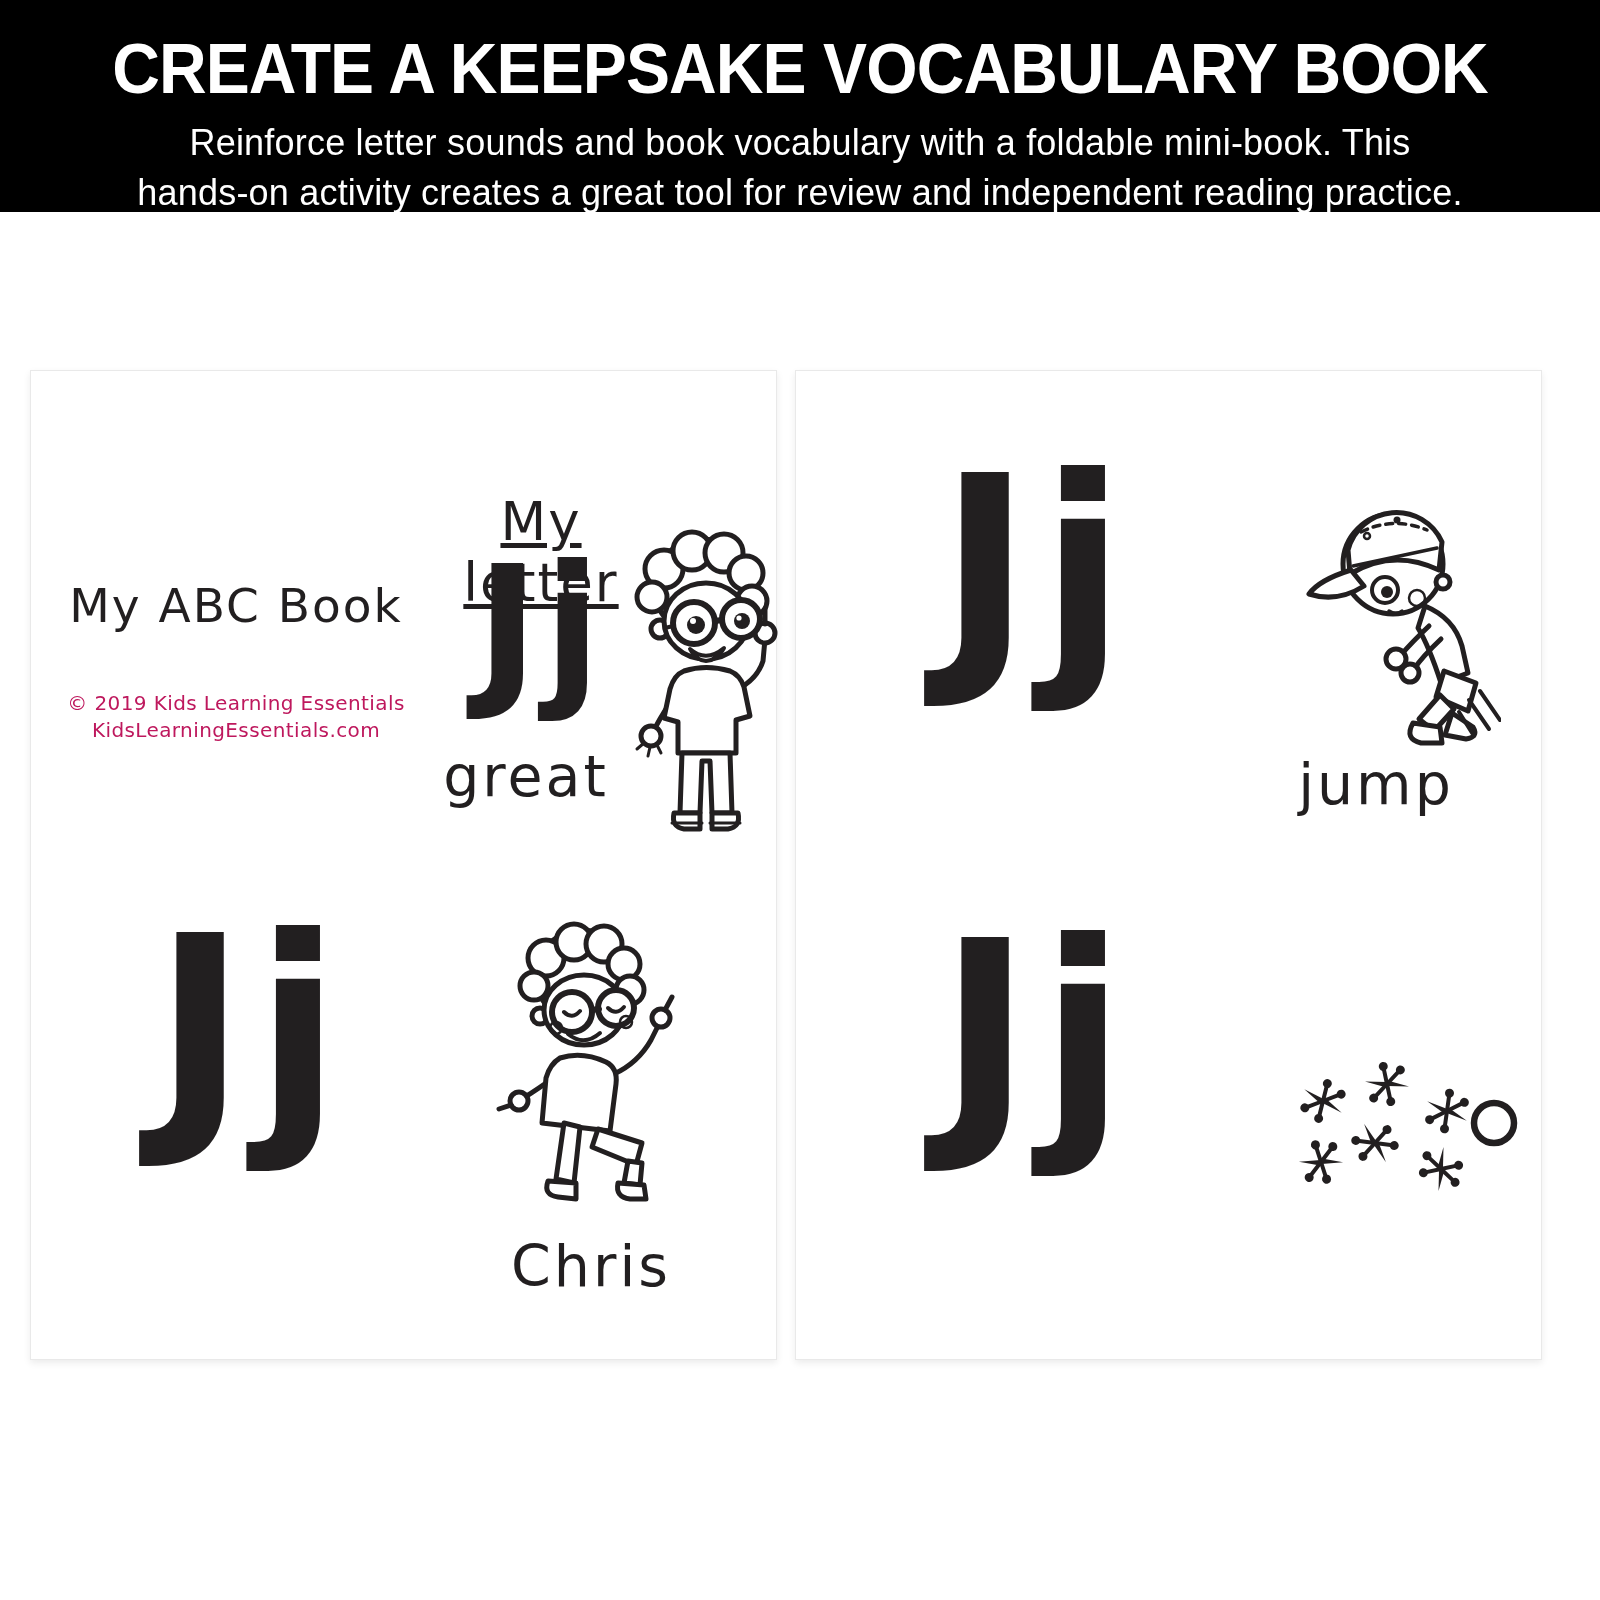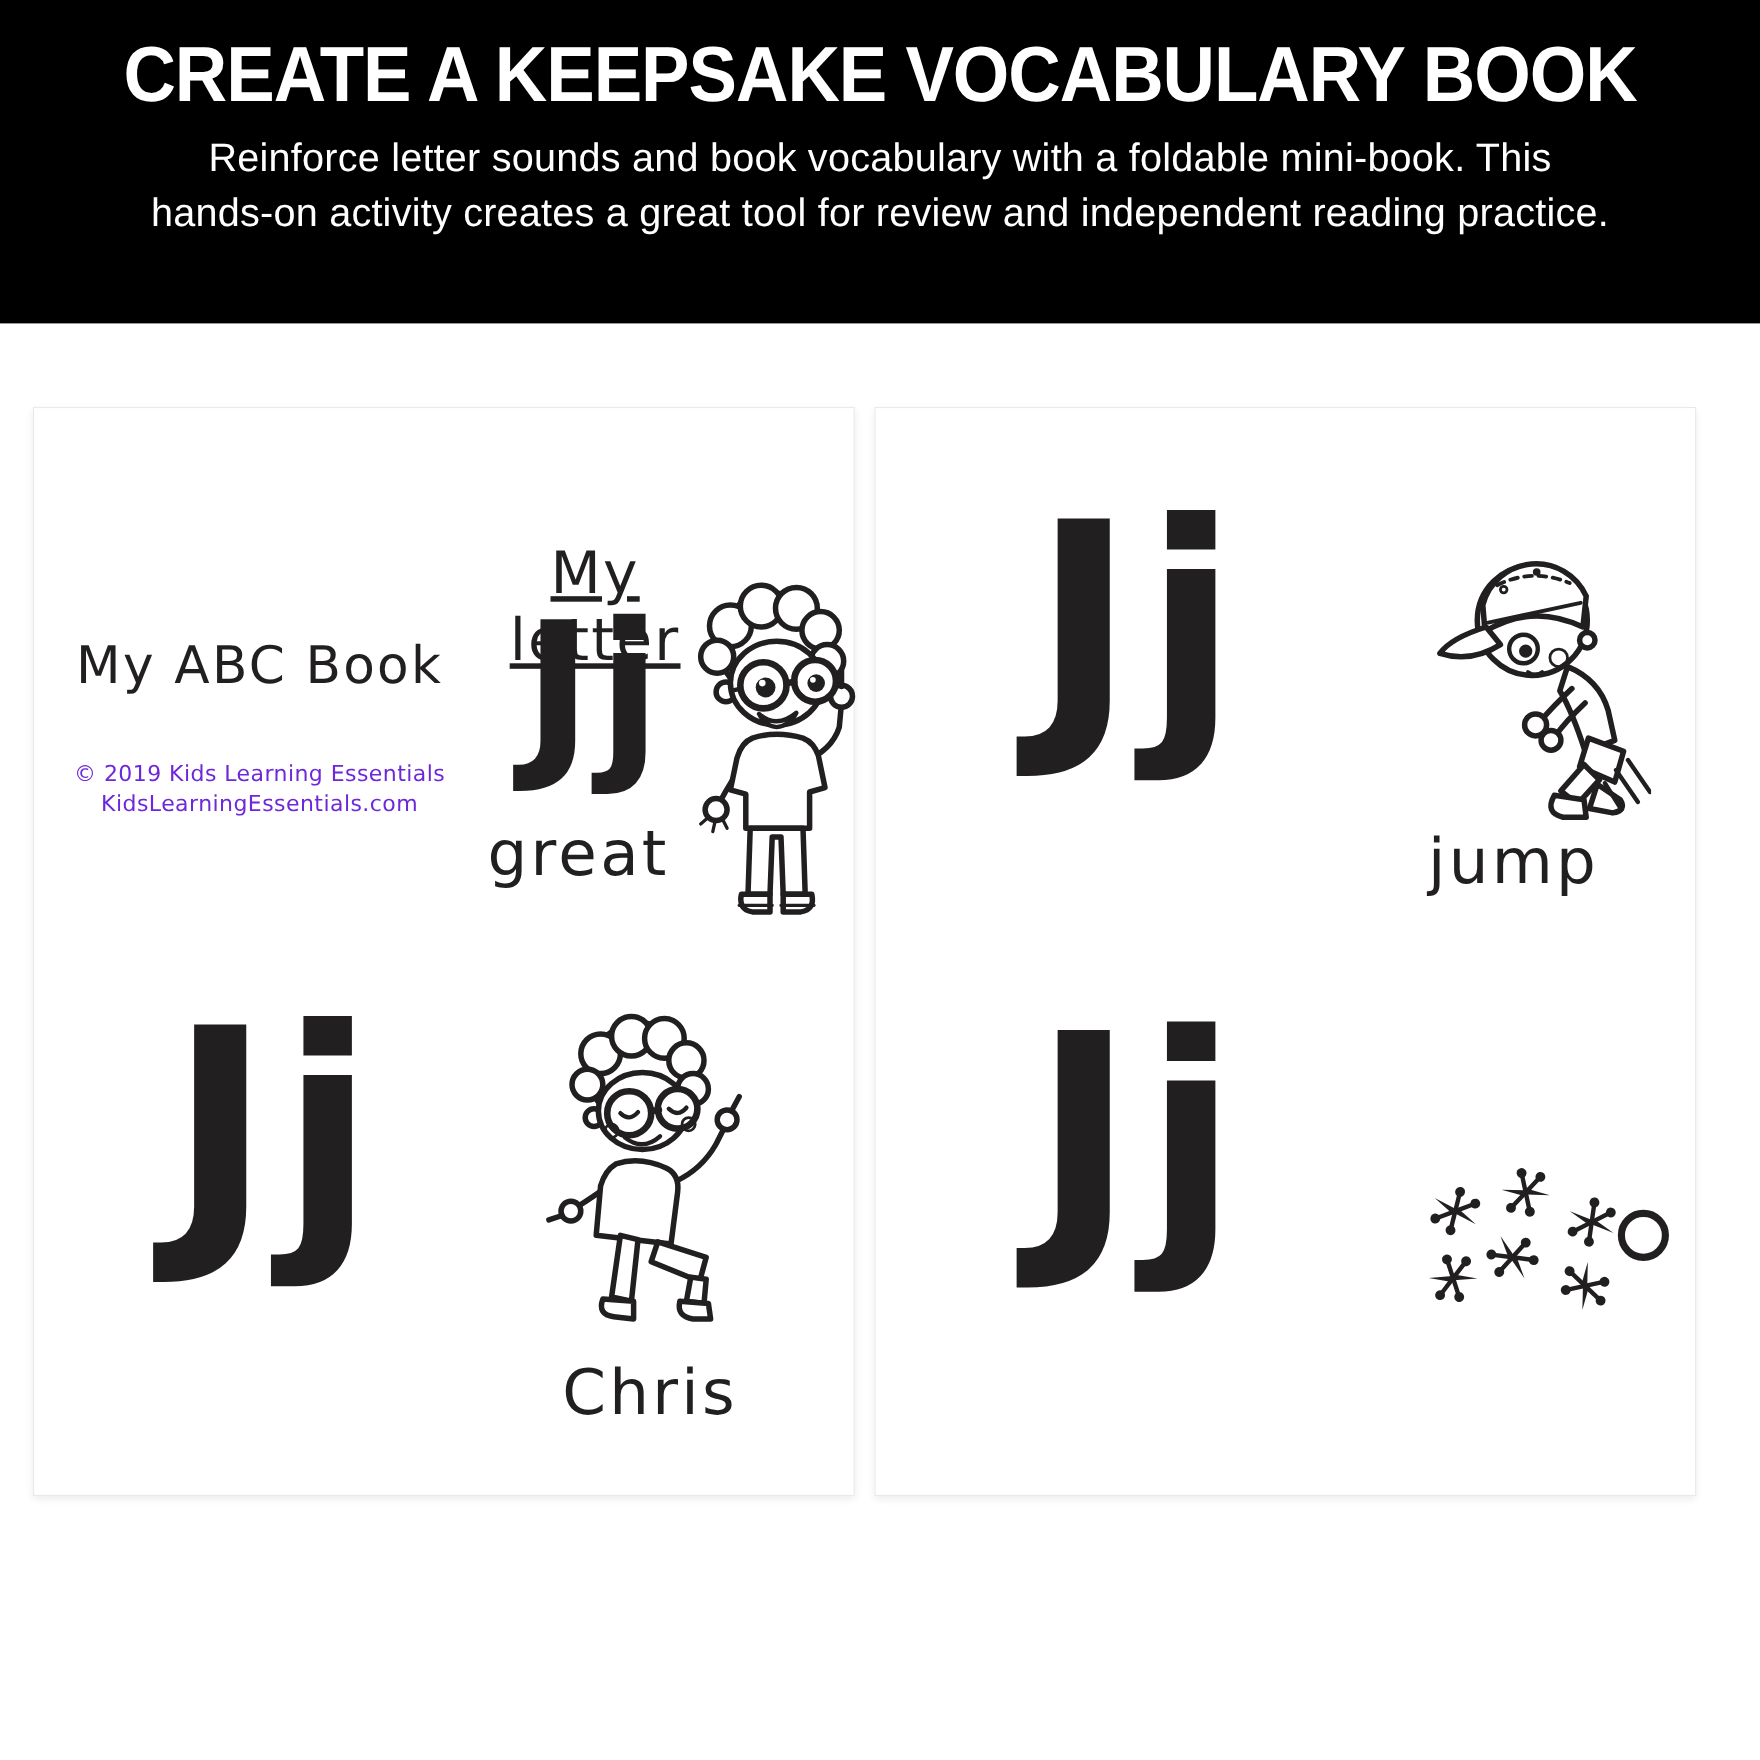--- a/index.html
+++ b/index.html
@@ -1,38 +1,38 @@
 <!DOCTYPE html>
 <html><head>
 <meta charset="utf-8">
 <style>
   html,body{margin:0;padding:0;background:#fff;}
   .canvas{position:relative;width:1600px;height:1600px;background:#ffffff;overflow:hidden;
           font-family:"DejaVu Sans",sans-serif;color:#221f20;}
 
   
-  .banner{position:absolute;left:0;top:0;width:1600px;height:294px;background:#000;
+  .banner{position:absolute;left:0;top:0;width:1600px;height:212px;background:#000;
           text-align:center;}
   .banner h1{margin:0;padding-top:30px;color:#fff;font-family:"Liberation Sans",sans-serif;
              font-weight:700;font-size:71px;line-height:78px;letter-spacing:-1px;
              white-space:nowrap;transform:scaleX(.93);transform-origin:50% 50%;}
   .banner .sub{margin:10px auto 0;color:#fff;font-family:"Liberation Sans",sans-serif;
                font-size:36px;line-height:50px;font-weight:400;letter-spacing:.2px;}
 
   
   .page{position:absolute;top:370px;width:745px;height:988px;background:#fff;
         border:1px solid #e9e9e9;box-shadow:0 3px 7px rgba(0,0,0,.08);}
   .page-left{left:30px;}
   .page-right{left:795px;}
 
   .abs{position:absolute;}
   .txt-center{text-align:center;}
 
   .cover-title{font-size:47px;line-height:1.22;letter-spacing:2px;}
-  .cover-copy{font-size:20px;line-height:1.35;letter-spacing:.4px;margin-top:56px;color:#6d28d9;}
+  .cover-copy{font-size:20px;line-height:1.35;letter-spacing:.4px;margin-top:56px;color:#be185d;}
 
   .hw-line{font-size:53px;letter-spacing:2px;text-decoration:underline;}
   .word{font-size:57px;letter-spacing:3px;}
 
   .big-jj{font-weight:bold;line-height:1;letter-spacing:.03em;text-align:center;}
   .jj-small{font-size:168px;}
   .jj-large{font-size:252px;}
 
   .illus{position:absolute;}
 </style>

